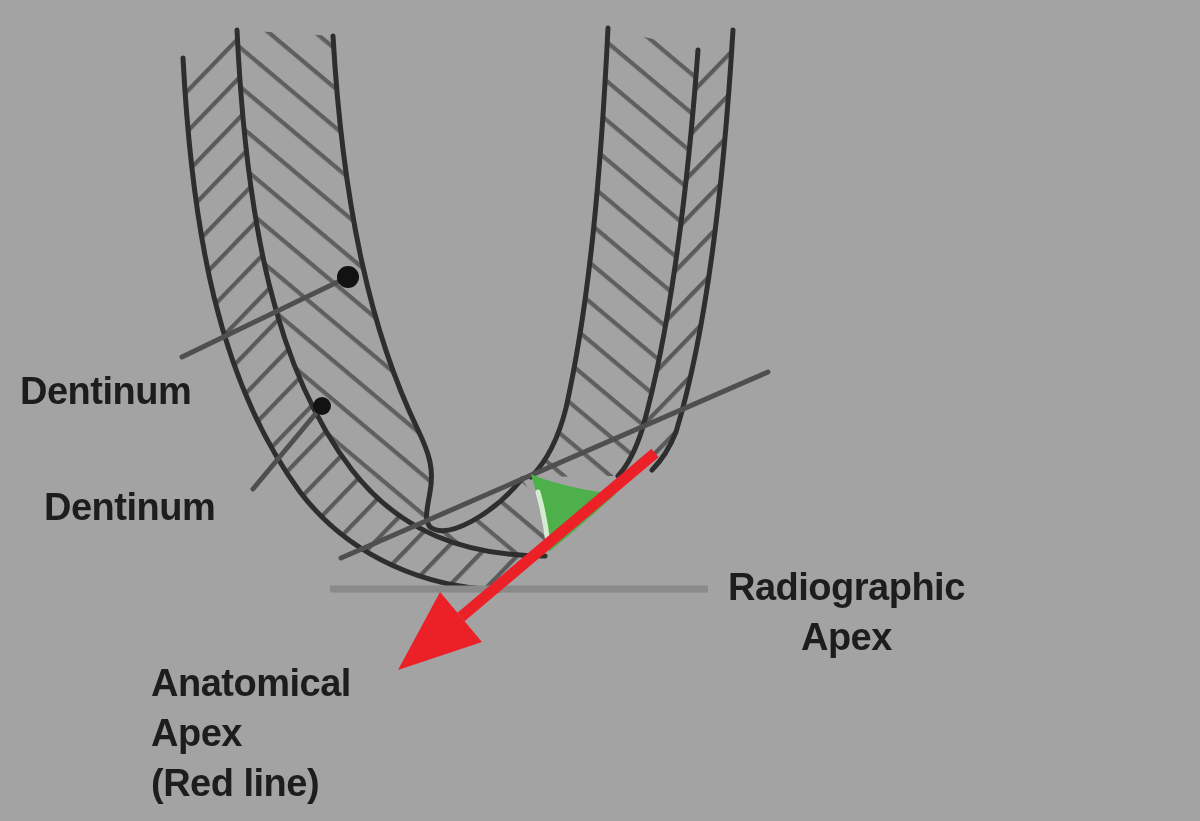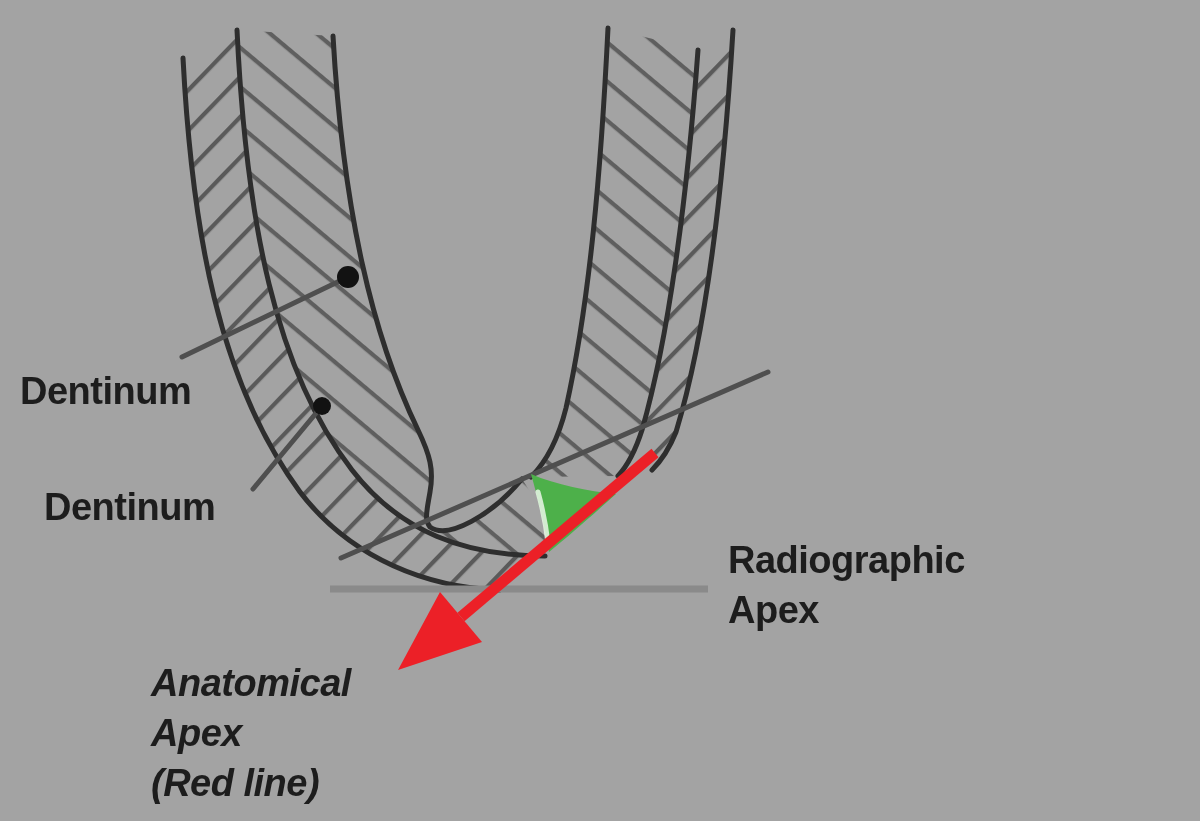--- a/index.html
+++ b/index.html
@@ -24,22 +24,22 @@
     font-weight:700;
     font-size:38px;
     line-height:50px;
     color:#1d1d1d;
     white-space:pre-line;
     letter-spacing:-0.5px;
   }
   .lbl-dentinum{left:20px;top:366px;}
   .lbl-cementum{left:44px;top:482px;}
   .lbl-apical{left:788px;top:330px;}
-  .lbl-radiographic{left:728px;top:535px;}
-  .lbl-anatomical{left:151px;top:658px;font-style:italic;}
+  .lbl-radiographic{left:728px;top:562px;text-align:center;}
+  .lbl-anatomical{left:151px;top:658px;}
 </style>
 </head>
 <body>
 
 <div class="stage">
 
   <svg width="1200" height="821" viewBox="0 0 1200 821">
     <defs>
 
       <pattern id="hatchSlash" patternUnits="userSpaceOnUse" width="28" height="28" patternTransform="rotate(-46)">

